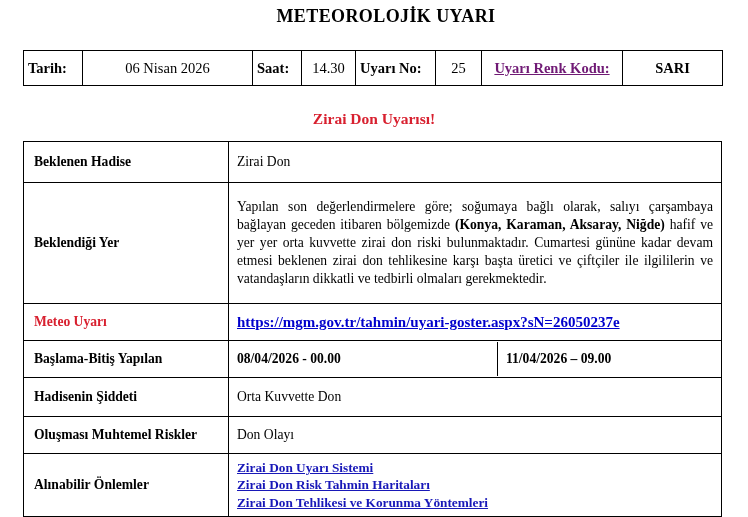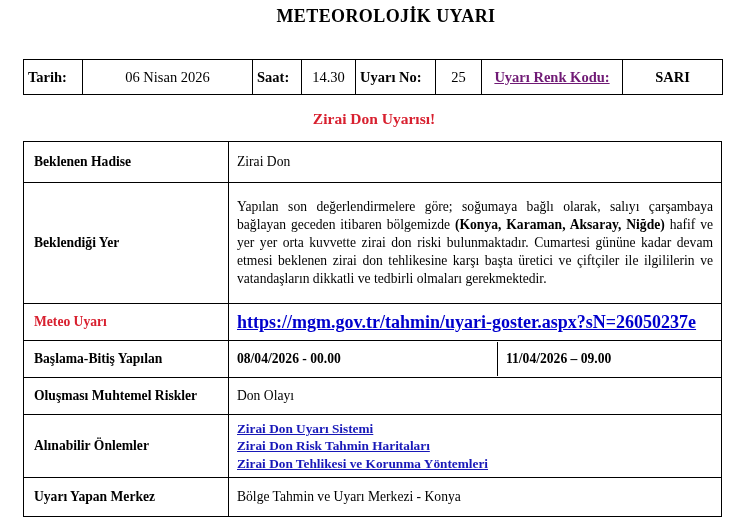--- a/index.html
+++ b/index.html
@@ -32,21 +32,21 @@
     width: 748px;
     text-align: center;
     font-size: 18px;
     font-weight: bold;
     letter-spacing: 0.4px;
   }
 
   
   .meta-table {
     position: absolute;
-    top: 59px;
+    top: 50px;
     left: 23px;
     width: 699px;
     border-collapse: collapse;
     table-layout: fixed;
     padding-left: 23px;
   }
   .meta-table td {
     border: 1.3px solid #000000;
     height: 34px;
     font-size: 14.5px;
@@ -131,21 +131,21 @@
     line-height: 1.33;
     font-size: 13.6px;
     hyphens: none;
   }
   .para b { font-weight: bold; }
 
   .url-link {
     color: #0000CC;
     font-weight: bold;
     text-decoration: underline;
-    font-size: 18px;
+    font-size: 15px;
     cursor: pointer;
   }
 
   .meteo-value { padding-left: 8px; }
 
   .zaman-start { font-weight: bold; font-size: 13.6px; }
   .zaman-end   { font-weight: bold; font-size: 13.6px; }
   td.zaman-cell-start { width: 252px; }
 
   .measure-link {
@@ -230,20 +230,24 @@
             </td>
             <td style="border:none;padding:4px 8px;height:26px;">
               <span class="zaman-end">11/04/2026 – 09.00</span>
             </td>
           </tr>
         </tbody>
             </table>
       </td>
     </tr>
 
+    <tr class="row-siddet">
+      <td class="label">Hadisenin Şiddeti</td>
+      <td class="value">Orta Kuvvette Don</td>
+    </tr>
 
     <tr class="row-riskler">
       <td class="label">Oluşması Muhtemel Riskler</td>
       <td class="value">Don Olayı</td>
     </tr>
 
     <tr class="row-onlemler">
       <td class="label">Alınabilir Önlemler</td>
       <td class="value" style="padding-top:3px;padding-bottom:3px;margin-top:32px;">
         <span class="measure-link">Zirai Don Uyarı Sistemi</span>

